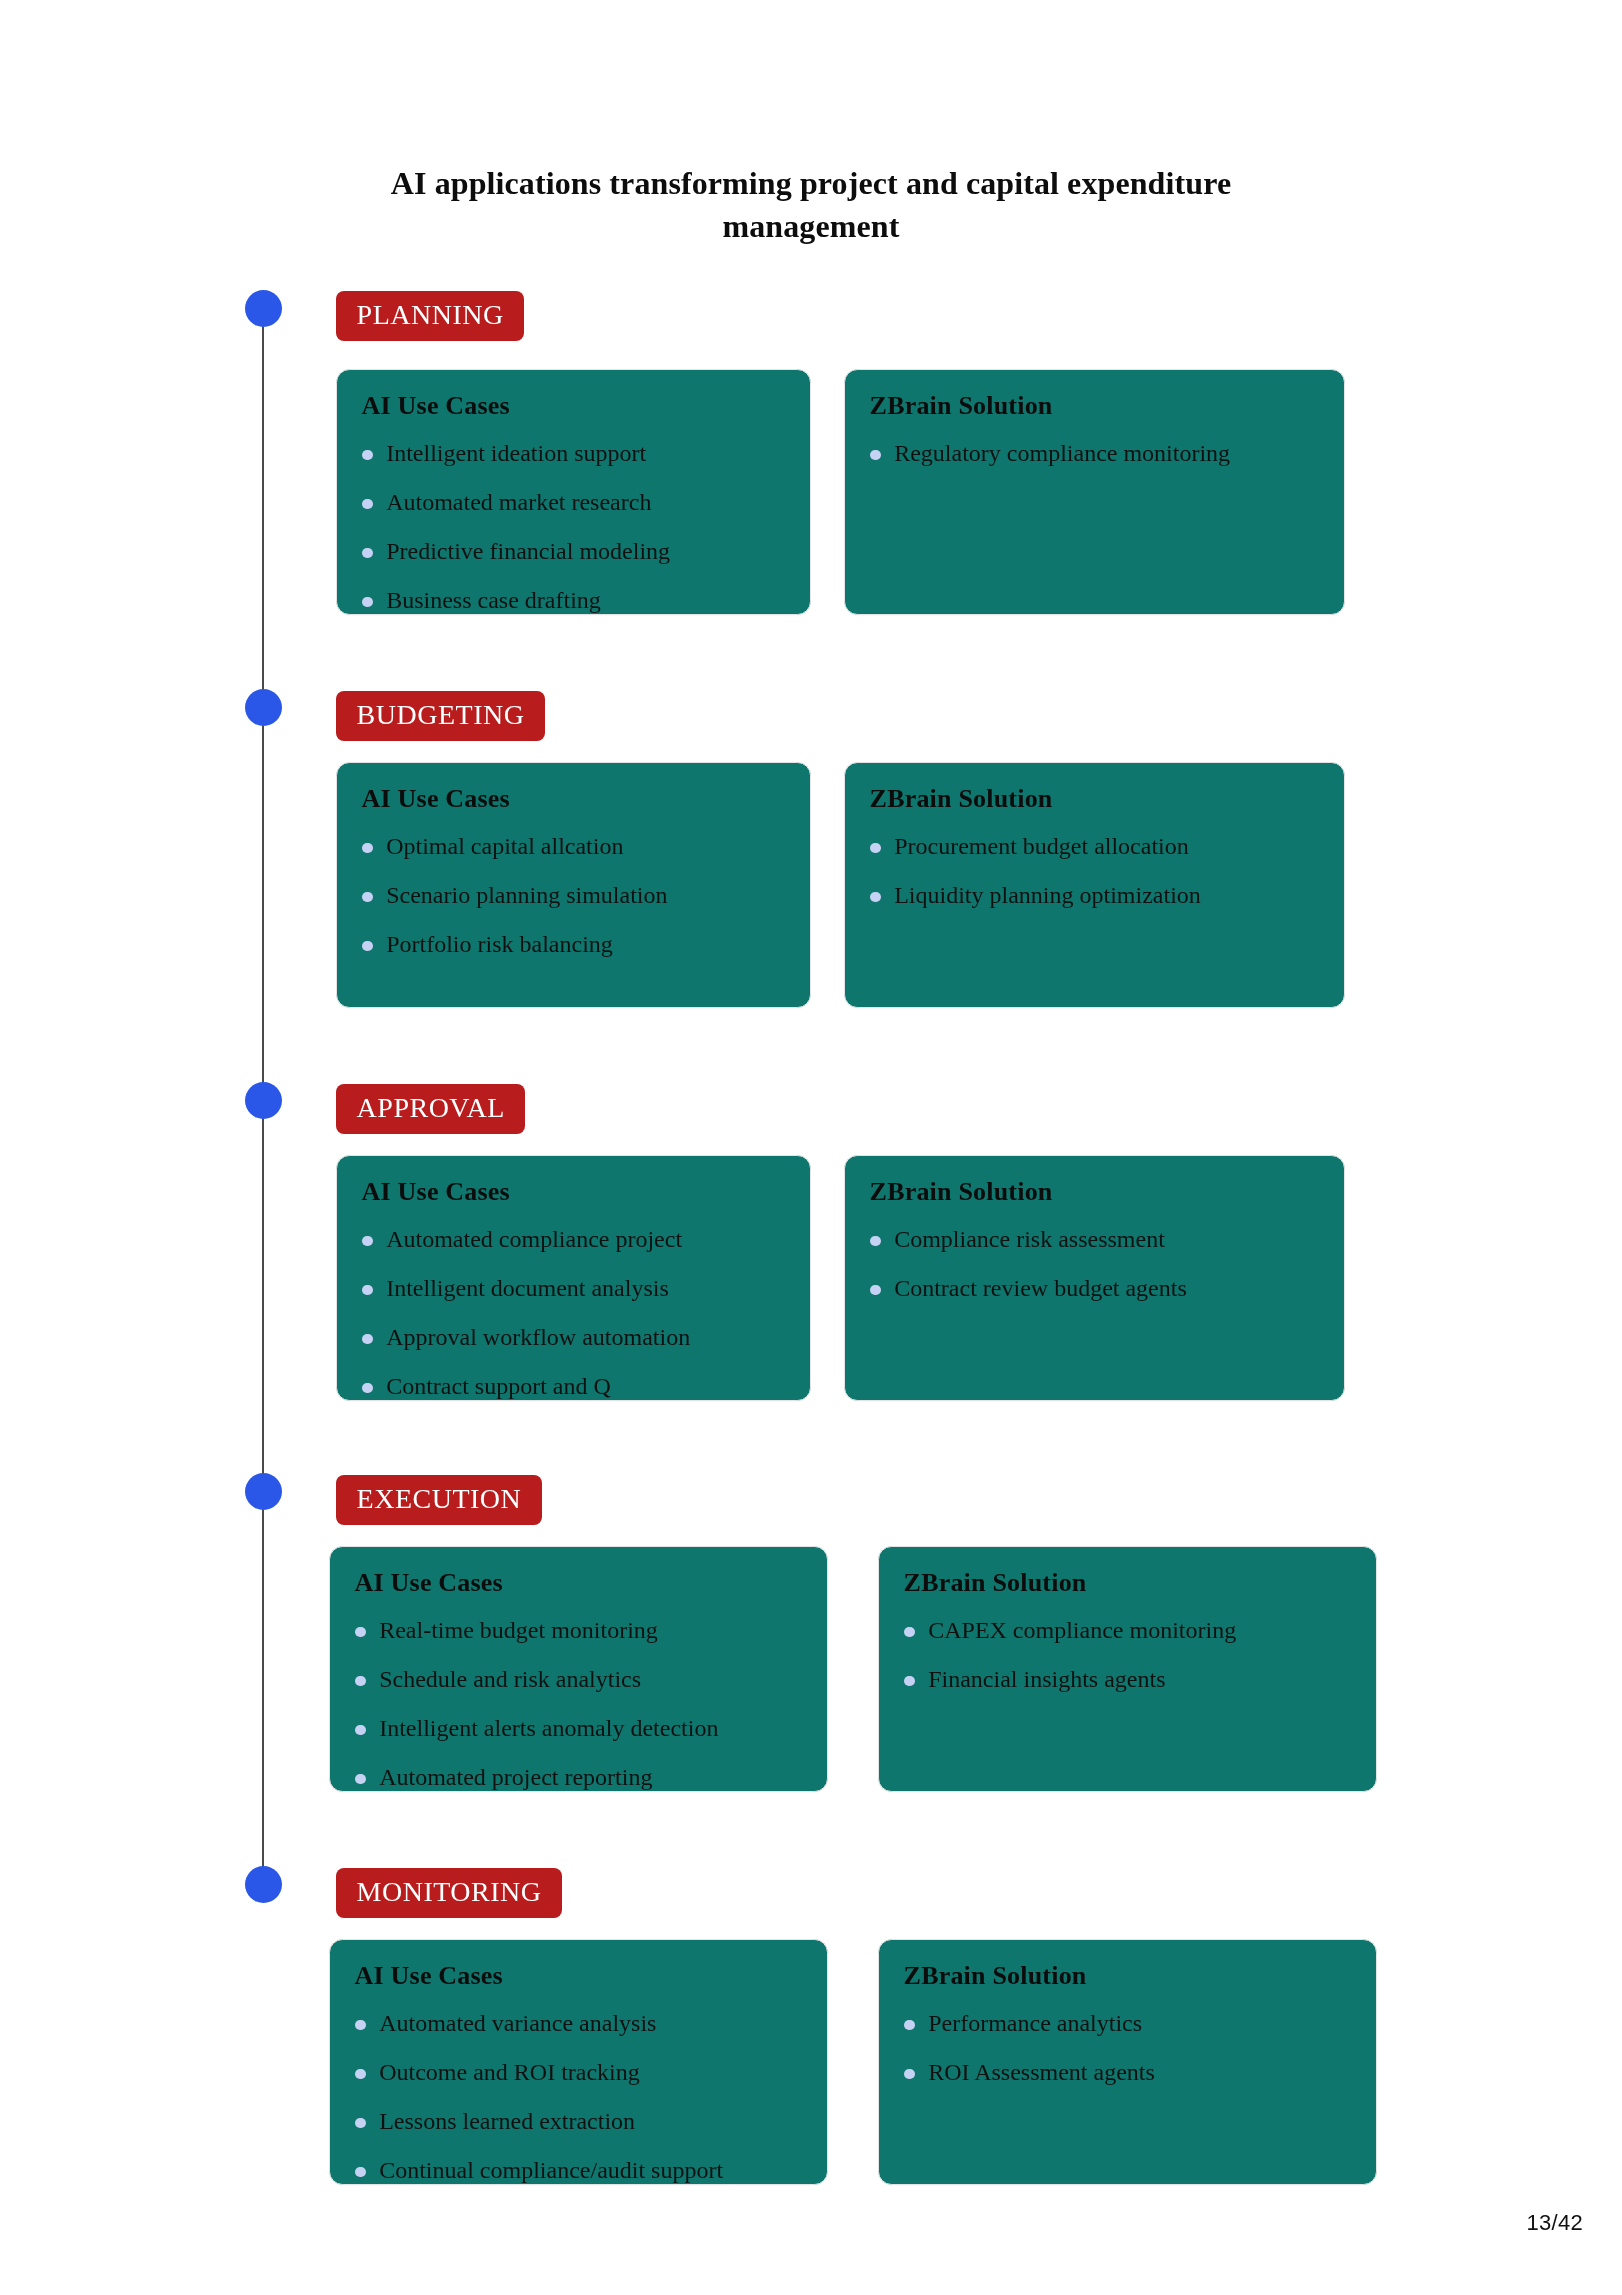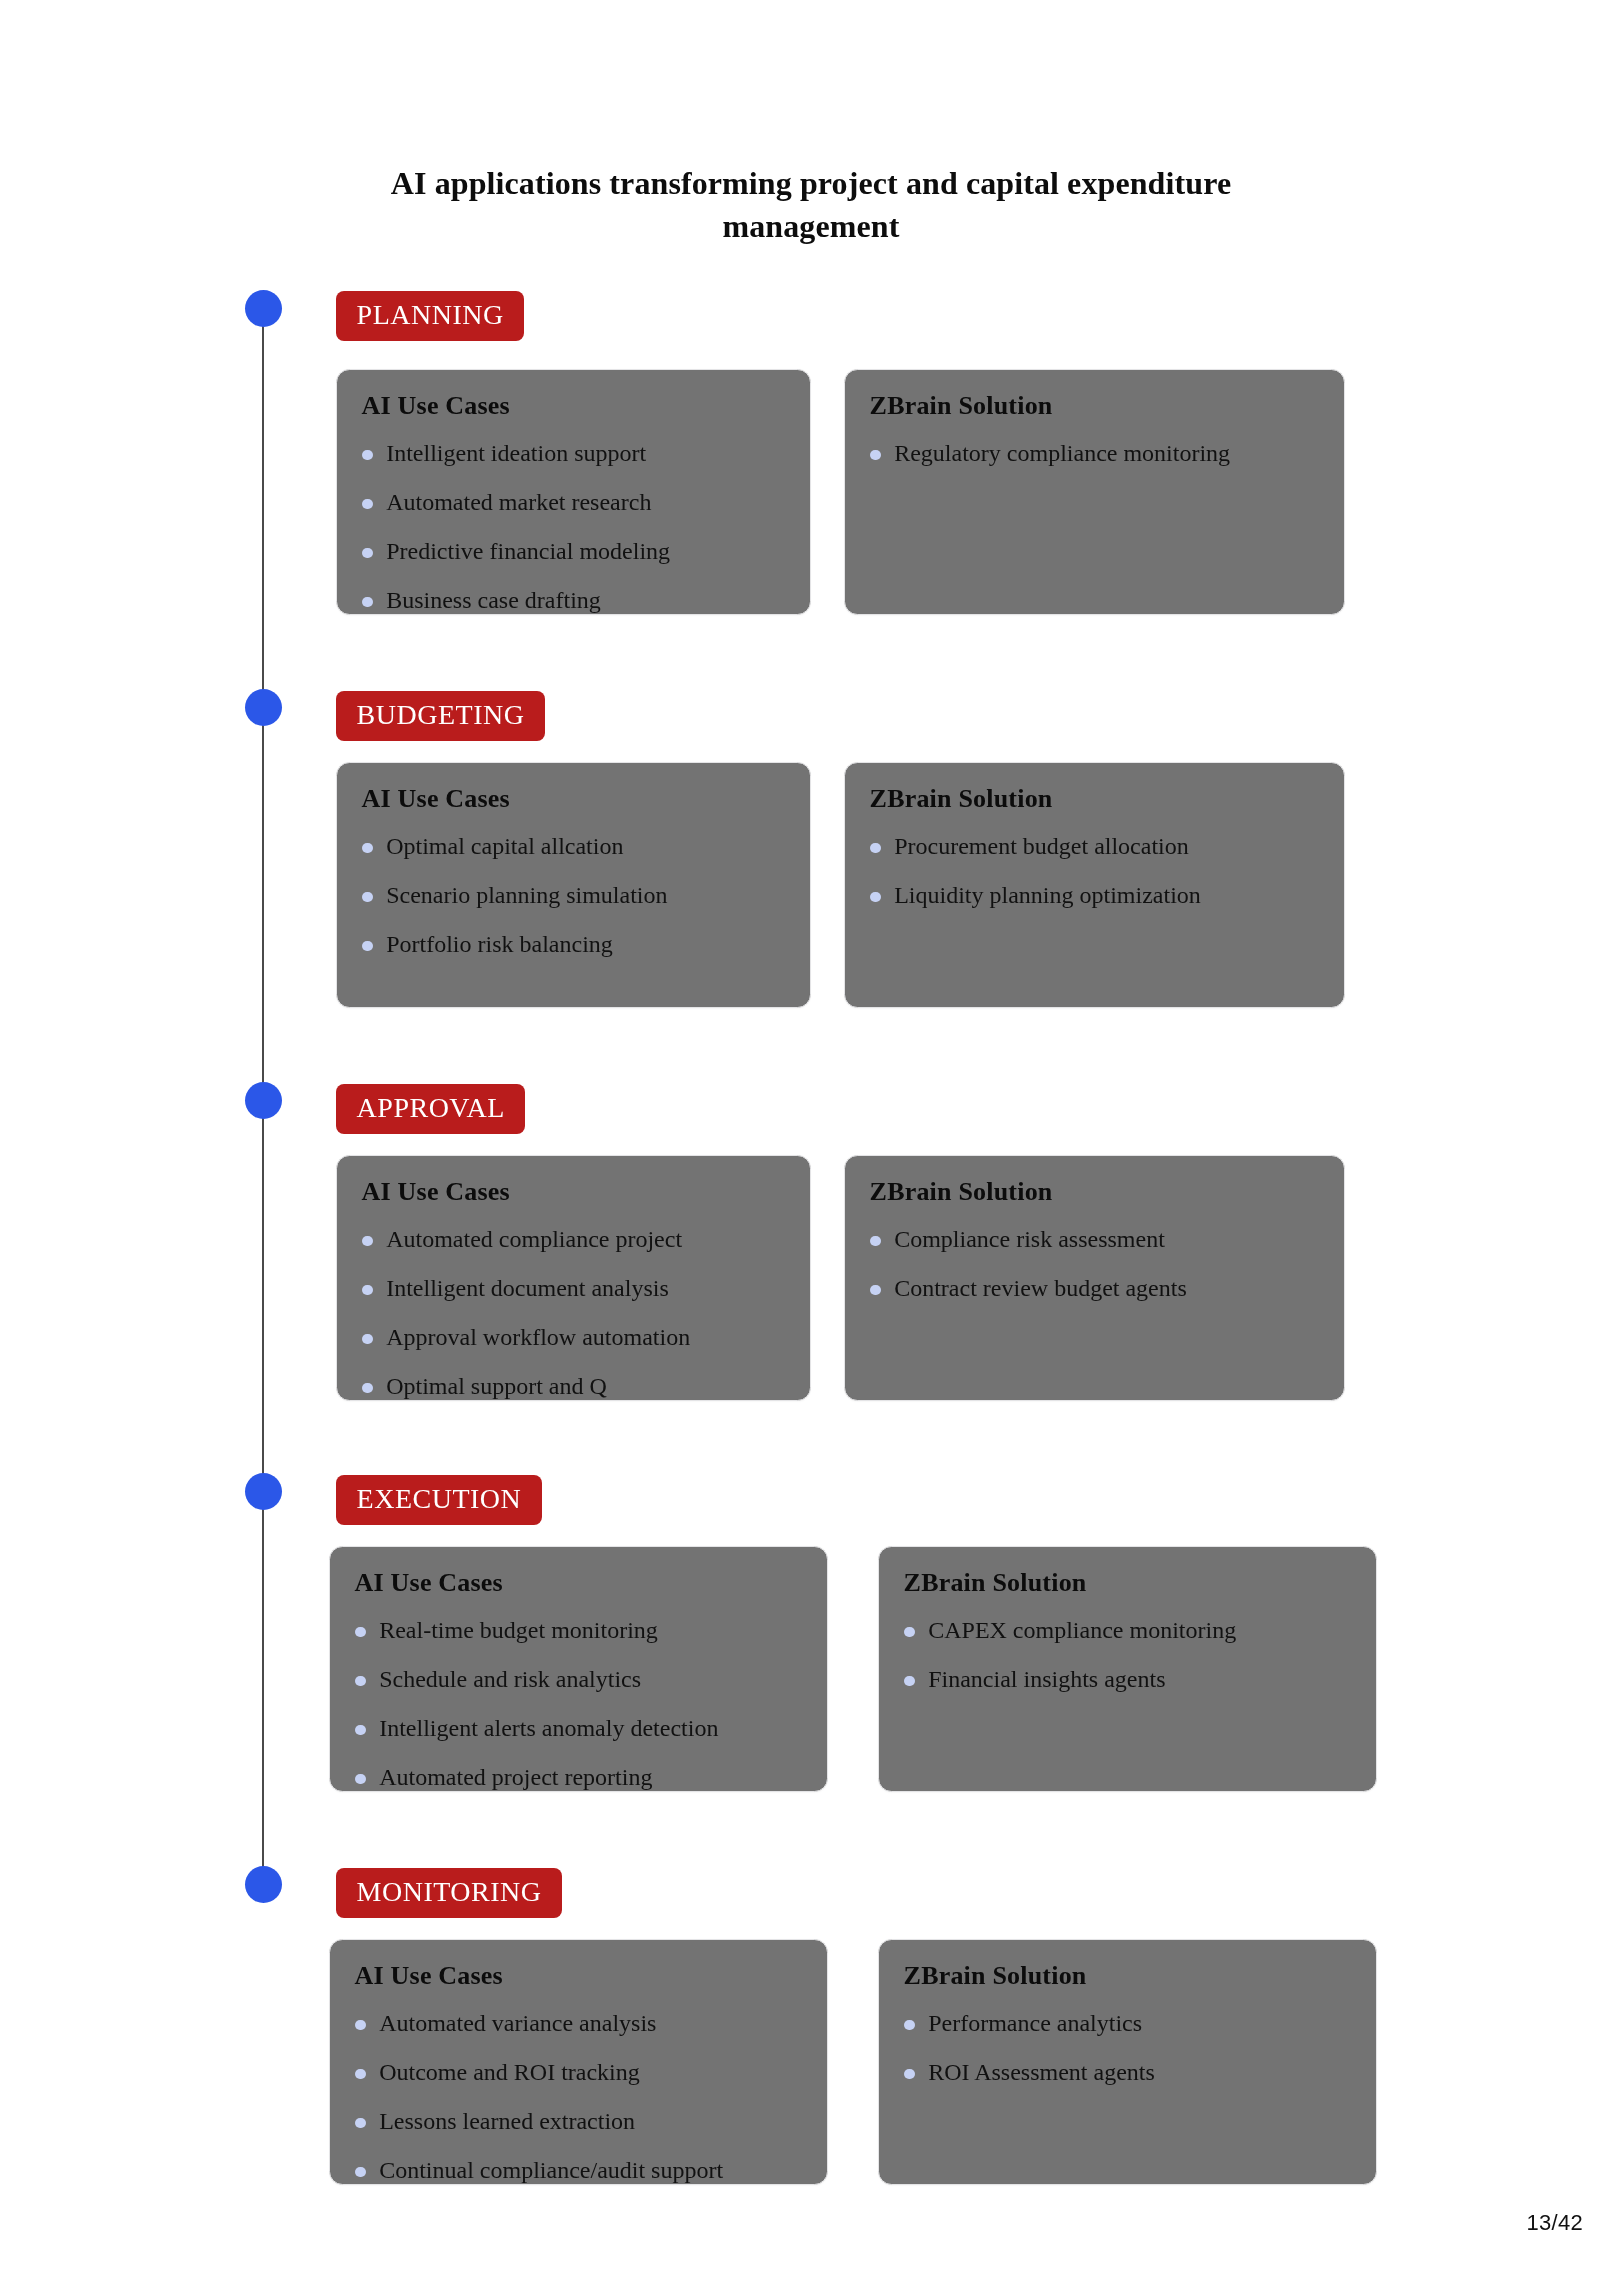--- a/index.html
+++ b/index.html
@@ -56,21 +56,21 @@
     font-family: "Liberation Serif", "DejaVu Serif", serif;
     font-size: 28px;
     letter-spacing: 0.5px;
     padding: 9.5px 20.6px 12px 20.6px;
     white-space: nowrap;
     line-height: 1;
   }
 
   .card {
     position: absolute;
-    background: #737373;
+    background: #0f766e;
     border: 1.6px solid #e4e4e6;
     border-radius: 13.5px;
     box-sizing: border-box;
     box-shadow: 0 0.8px 1.6px rgba(0,0,0,0.03);
   }
   .card-title {
     position: absolute;
     left: 24.6px;
     top: 20.6px;
     font-family: "Liberation Serif", "DejaVu Serif", serif;
@@ -163,21 +163,21 @@
       </ul>
     </div>
     <div class="timeline-dot" style="top: 1082px;"></div>
     <div class="stage-badge" style="left: 336px; top: 1084px;">APPROVAL</div>
     <div class="card" style="left: 336px; width: 475px; top: 1155px; height: 246px;">
       <div class="card-title">AI Use Cases</div>
       <ul class="card-list">
         <li><span class="bullet"></span><span>Automated compliance project</span></li>
         <li><span class="bullet"></span><span>Intelligent document analysis</span></li>
         <li><span class="bullet"></span><span>Approval workflow automation</span></li>
-        <li><span class="bullet"></span><span>Optimal support and Q</span></li>
+        <li><span class="bullet"></span><span>Contract support and Q</span></li>
       </ul>
     </div>
     <div class="card" style="left: 844px; width: 501px; top: 1155px; height: 246px;">
       <div class="card-title">ZBrain Solution</div>
       <ul class="card-list">
         <li><span class="bullet"></span><span>Compliance risk assessment</span></li>
         <li><span class="bullet"></span><span>Contract review budget agents</span></li>
       </ul>
     </div>
     <div class="timeline-dot" style="top: 1473px;"></div>

